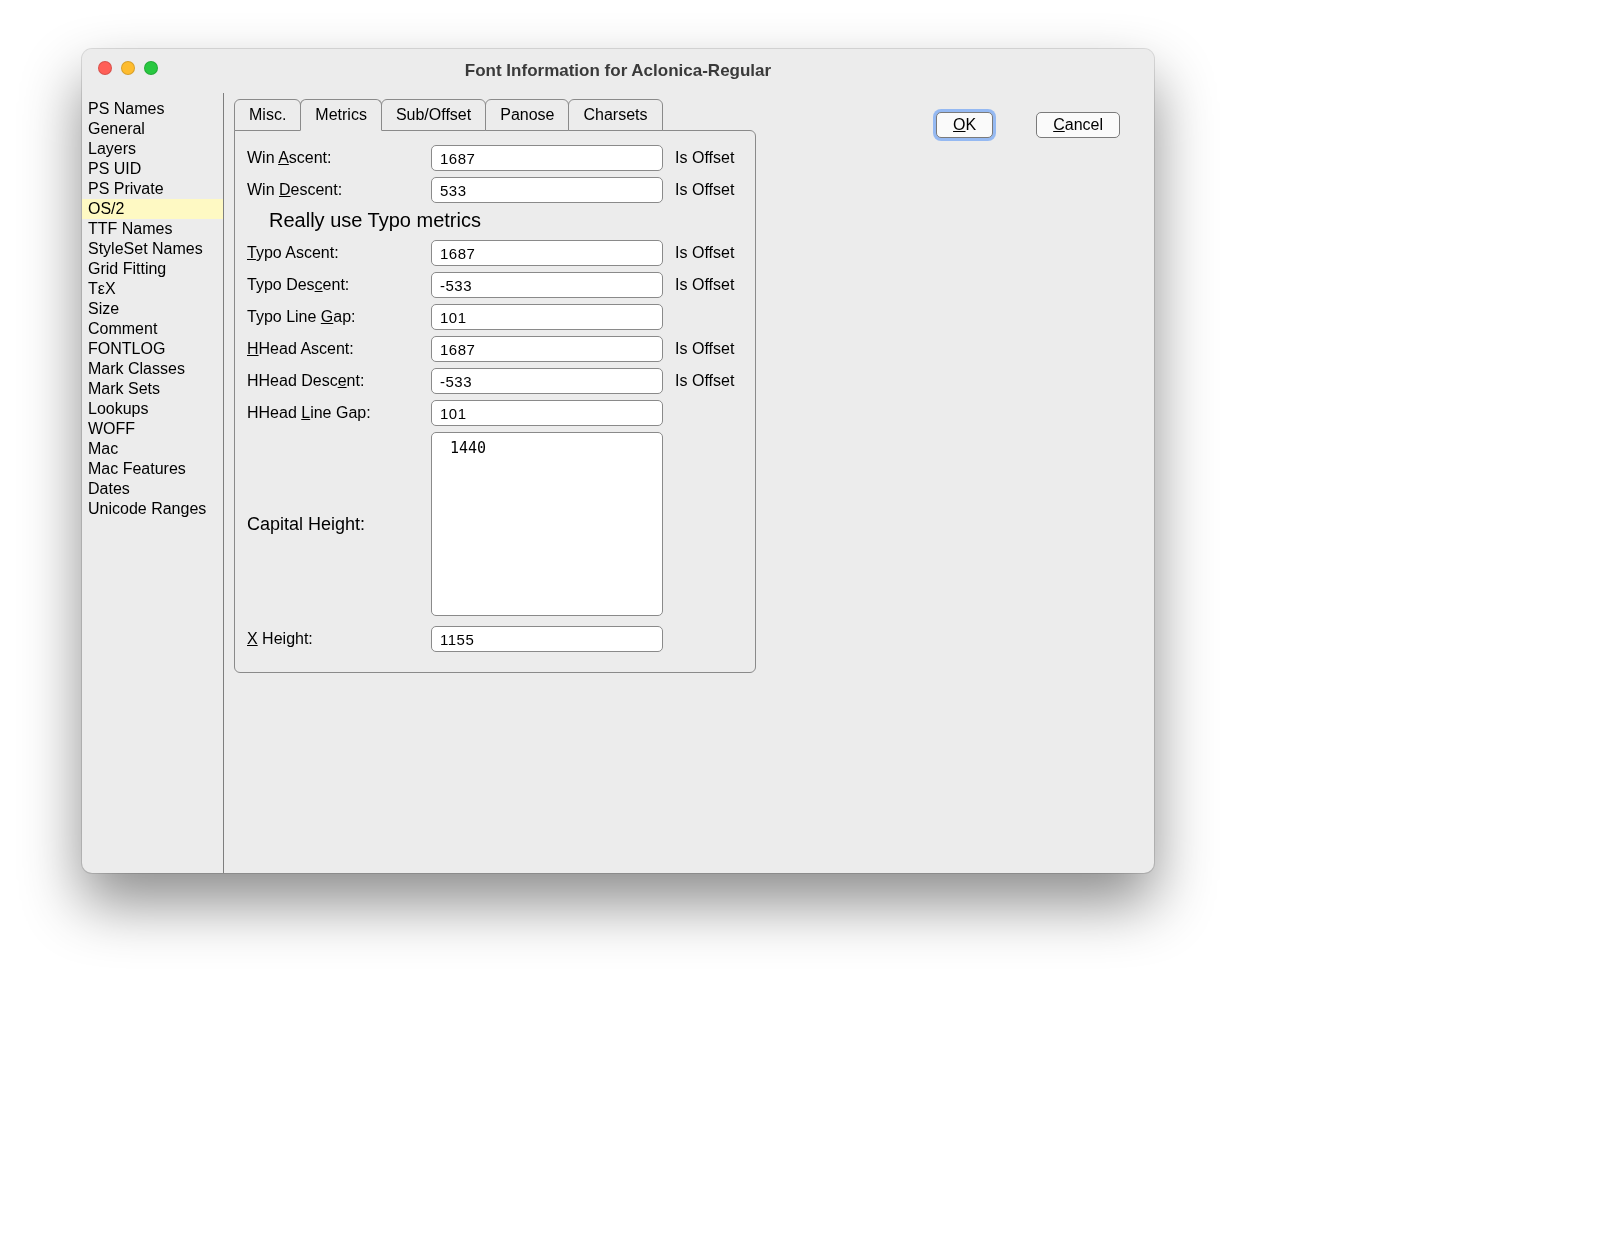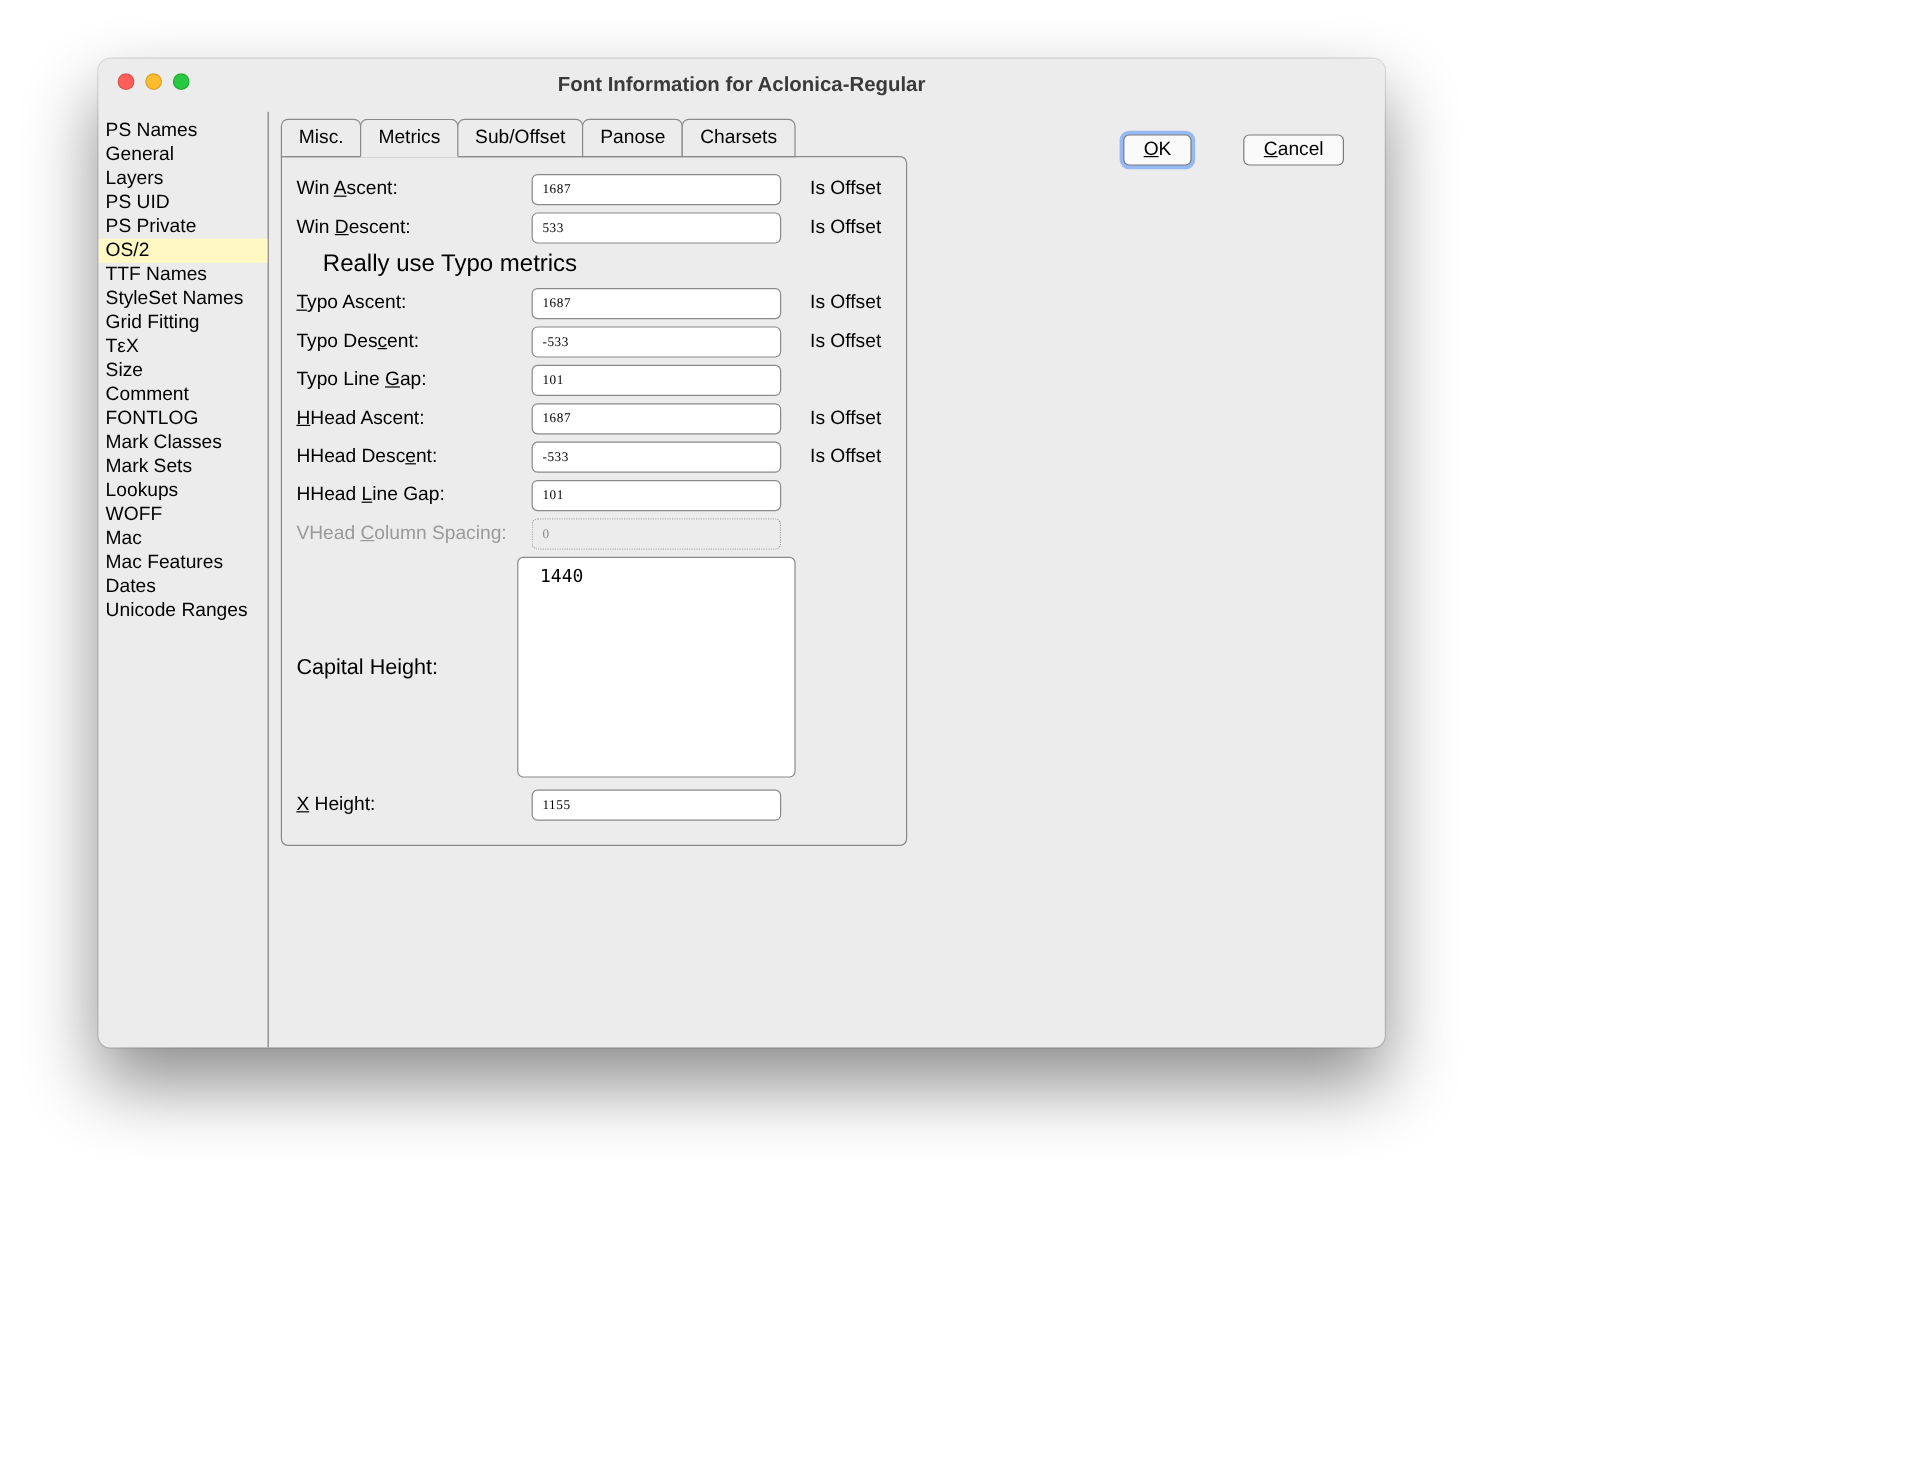--- a/index.html
+++ b/index.html
@@ -109,35 +109,35 @@
     margin-top: -1px;
     padding: 14px 12px 14px 12px;
     flex: 1;
     min-height: 0;
     overflow: hidden;
   }
   .row {
     display: grid;
     grid-template-columns: 180px 1fr 76px;
     align-items: center;
-    column-gap: 16px;
+    column-gap: 4px;
     margin-bottom: 6px;
     font-size: 16px;
   }
   .row label { white-space: nowrap; }
   .row .u { text-decoration: underline; }
   .row input[type=text] {
     width: 100%;
     height: 26px;
     border: 1px solid #8a8a8a;
     border-radius: 5px;
     background: #fff;
     padding: 0 8px;
-    font-family: Liberation Serif, serif;
-    font-size: 11px;
+    font-family: Liberation Sans, sans-serif;
+    font-size: 15px;
     letter-spacing: 0.5px;
   }
   .row input.disabled {
     background: transparent;
     border: 1px dotted #9a9a9a;
     color: #8a8a8a;
   }
   .row label.disabled { color: #9a9a9a; }
   .row .offset {
     padding-left: 8px;
@@ -283,25 +283,20 @@
               <input type="text" value="-533" style="">
               <span class="offset">Is Offset</span>
             </div>
 
             <div class="row">
               <label>HHead <span class="u">L</span>ine Gap:</label>
               <input type="text" value="101" style="">
               <span class="offset"></span>
             </div>
 
-            <div class="row">
-              <label class="disabled">VHead <span class="u">C</span>olumn Spacing:</label>
-              <input type="text" class="disabled" disabled="" value="0" style="">
-              <span class="offset"></span>
-            </div>
 
             <div class="big-row">
               <label>Ca<span class="u">p</span>ital Height:</label>
               <textarea style="">1440</textarea>
               <span></span>
             </div>
 
             <div class="row" style="margin-top:10px;">
               <label><span class="u">X</span> Height:</label>
               <input type="text" value="1155" style="">

